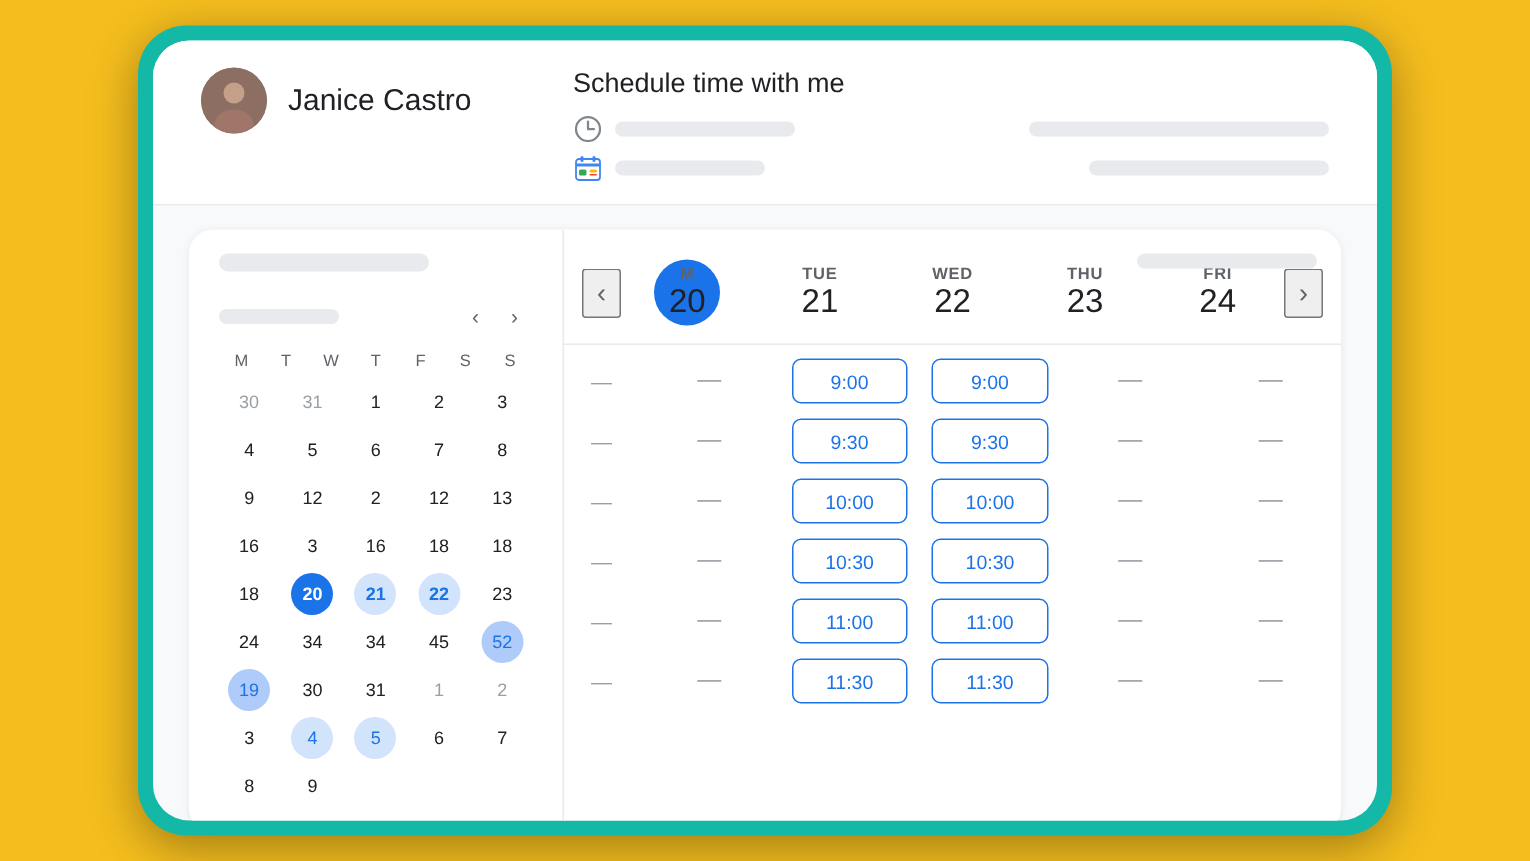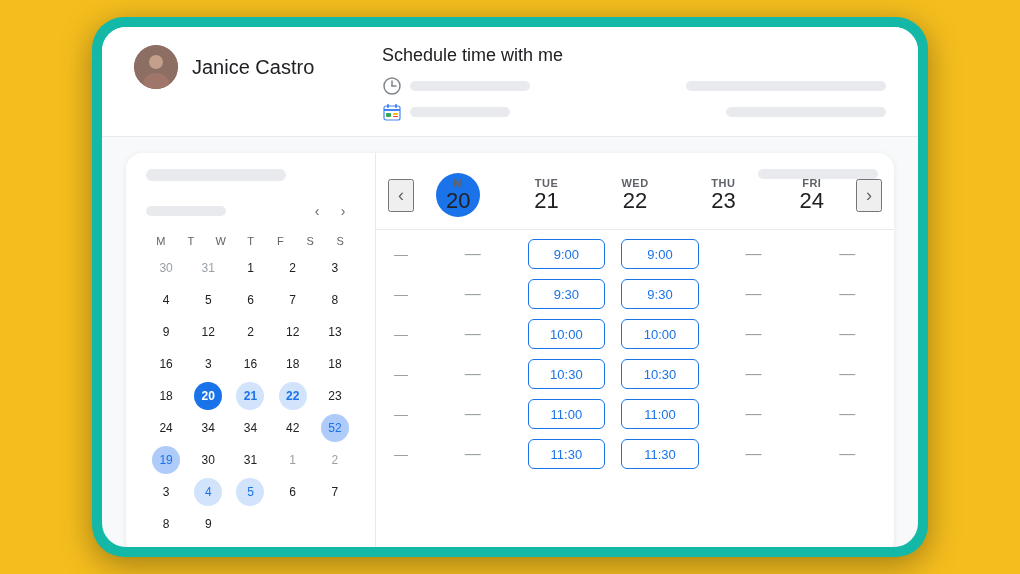--- a/index.html
+++ b/index.html
@@ -500,21 +500,21 @@
                 <div class="cal-day ">18</div>
                 <div class="cal-day ">18</div>
                 <div class="cal-day ">18</div>
                 <div class="cal-day today">20</div>
                 <div class="cal-day selected">21</div>
                 <div class="cal-day selected">22</div>
                 <div class="cal-day ">23</div>
                 <div class="cal-day ">24</div>
                 <div class="cal-day ">34</div>
                 <div class="cal-day ">34</div>
-                <div class="cal-day ">42</div>
+                <div class="cal-day ">45</div>
                 <div class="cal-day highlighted">52</div>
                 <div class="cal-day highlighted">19</div>
                 <div class="cal-day ">30</div>
                 <div class="cal-day ">31</div>
                 <div class="cal-day other-month">1</div>
                 <div class="cal-day other-month">2</div>
                 <div class="cal-day ">3</div>
                 <div class="cal-day future-highlight">4</div>
                 <div class="cal-day future-highlight">5</div>
                 <div class="cal-day ">6</div>

